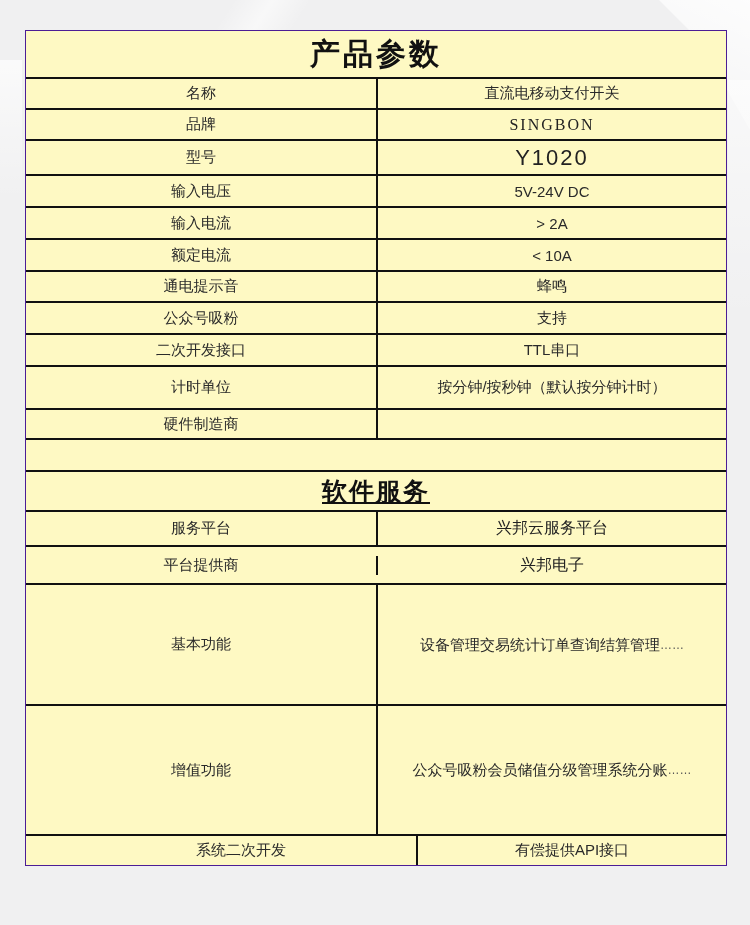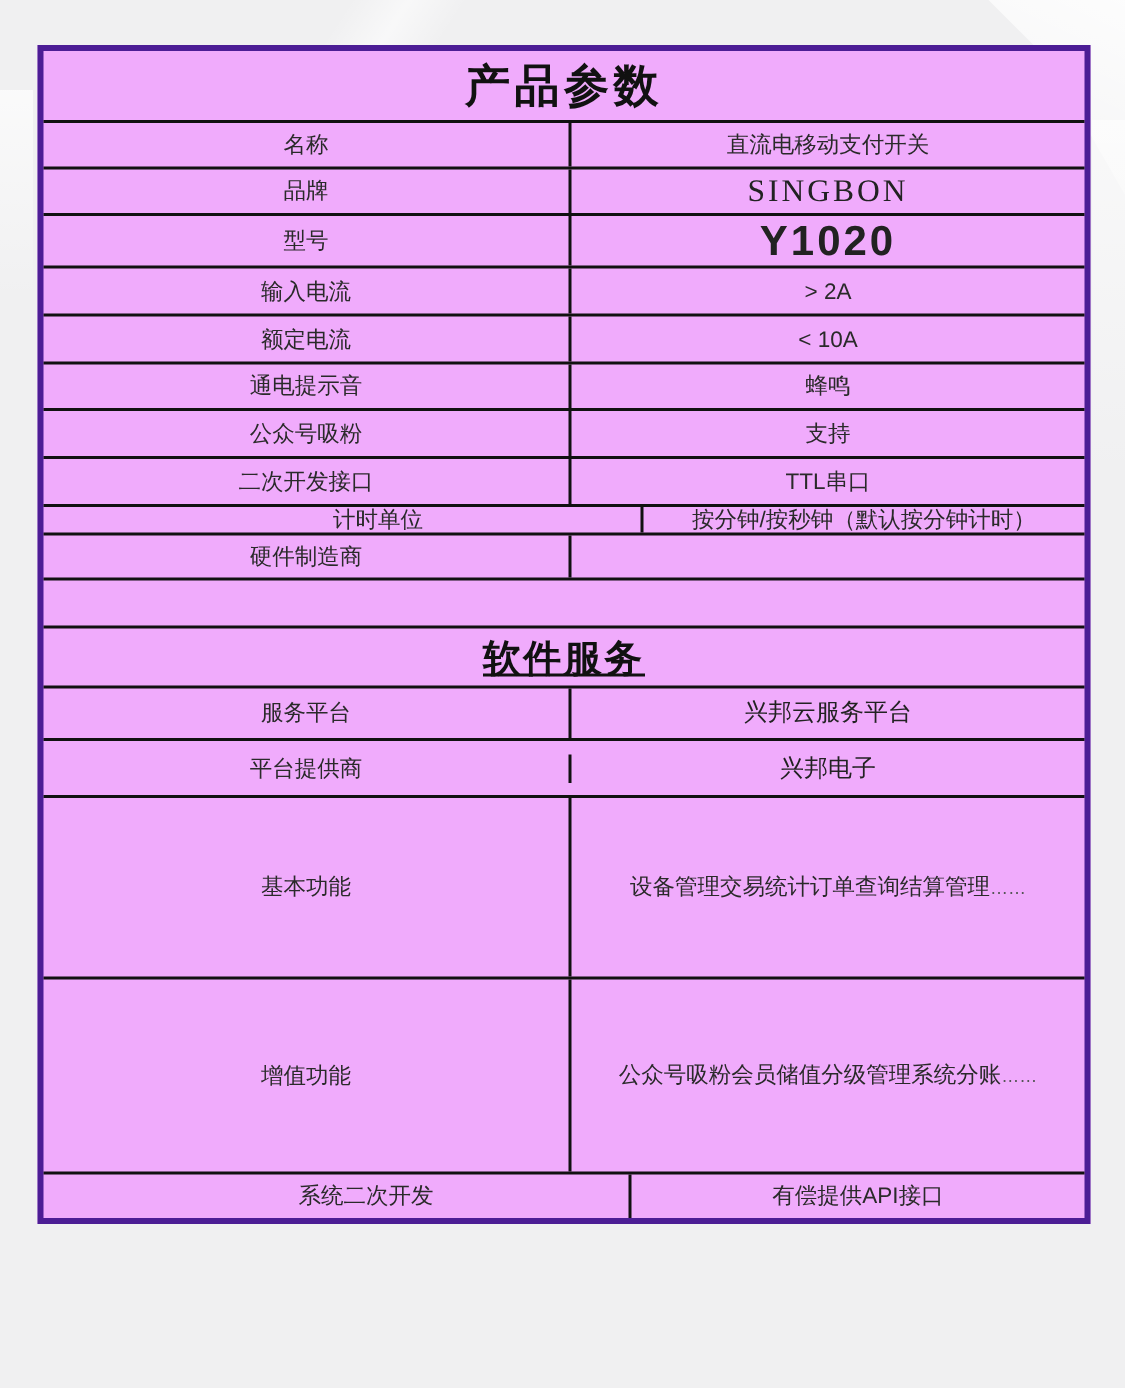--- a/index.html
+++ b/index.html
@@ -29,22 +29,22 @@
     background:linear-gradient(180deg, rgba(255,255,255,0.7), rgba(255,255,255,0));
   }
   .bg-strip-right {
     top:80px; right:0; width:22px; height:240px;
     background:linear-gradient(180deg, rgba(255,255,255,0.6), rgba(255,255,255,0));
   }
 
   
   .spec-table {
     position:absolute; left:25px; top:30px; width:702px;
-    background:#f0abfc;
-    border:4px solid #4c1d95;
+    background:#fef9c3;
+    border:1px solid #4c1d95;
   }
   .row { display:flex; border-bottom:2px solid #111111; align-items:stretch; }
   .row:last-child { border-bottom:none; }
   .cell-l {
     width:352px; border-right:2px solid #111111;
     display:flex; align-items:center; justify-content:center;
     font-size:15px; color:#2a2a2a;
   }
   .cell-r {
     flex:1;
@@ -53,27 +53,27 @@
   }
   .cell-full {
     flex:1; display:flex; align-items:center; justify-content:center;
   }
   .r-title1 { height:48px; }
   .r-title1 .cell-full { font-size:30px; font-weight:700; letter-spacing:3px; color:#111; }
   .r-title2 { height:40px; }
   .r-title2 .cell-full { font-size:25px; font-weight:700; letter-spacing:2px; color:#111;text-decoration:underline; }
   .r-spacer { height:32px; }
 
-  .h31 { height:31px; } .h32 { height:32px; } .h33 { height:19px;padding-left:48px; }
+  .h31 { height:31px; } .h32 { height:32px; } .h33 { height:43px; }
   .h30 { height:30px; } .h35 { height:35px; } .h38 { height:38px;align-items:center; }
   .h29 { height:29px;padding-left:40px; }
   .h121 { height:121px; } .h130 { height:130px; }
 
-  .v-brand { font-family:"Liberation Serif","DejaVu Serif",serif; font-size:21px; letter-spacing:2px; color:#222; }
-  .v-model { font-size:28px; font-weight:700; letter-spacing:2px; color:#222; }
+  .v-brand { font-family:"Liberation Serif","DejaVu Serif",serif; font-size:16px; letter-spacing:2px; color:#222; }
+  .v-model { font-size:22px; font-weight:400; letter-spacing:2px; color:#222; }
   .v-serif-cn { font-family:"Liberation Serif","DejaVu Serif",serif; font-size:16px; color:#222; }
   .v-multiline { flex-direction:row; justify-content:center; line-height:26px; }
   .v-multiline .dots { font-size:12px; color:#555; line-height:20px; }
 </style>
 </head>
 <body>
 
 <div class="bg-shape bg-wedge-topright"></div>
 <div class="bg-shape bg-streak-topleft"></div>
 <div class="bg-shape bg-strip-left"></div>
@@ -94,20 +94,24 @@
     <div class="cell-l">品牌</div>
     <div class="cell-r v-brand">SINGBON</div>
   </div>
 
   <div class="row h35">
     <div class="cell-l">型号</div>
     <div class="cell-r v-model">Y1020</div>
   </div>
 
 
+  <div class="row h32">
+    <div class="cell-l">输入电压</div>
+    <div class="cell-r">5V-24V DC</div>
+  </div>
 
   <div class="row h32">
     <div class="cell-l">输入电流</div>
     <div class="cell-r">&gt; 2A</div>
   </div>
 
   <div class="row h32">
     <div class="cell-l">额定电流</div>
     <div class="cell-r">&lt; 10A</div>
   </div>

